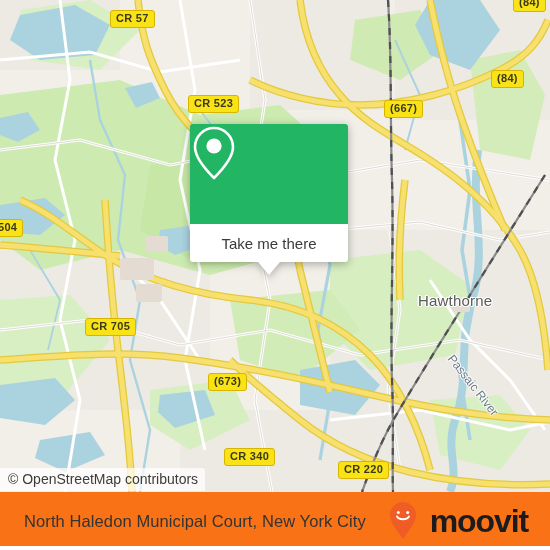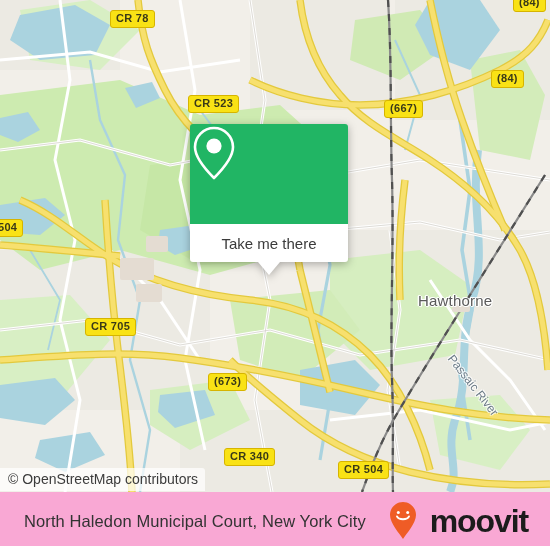--- a/index.html
+++ b/index.html
@@ -89,21 +89,21 @@
     font-size:14px;
     line-height:17px;
     padding:3px 7px 3px 8px;
     white-space:nowrap;
     border-radius:0 3px 0 0;
   }
 
   
   .footer{
     position:absolute;left:0;top:492px;width:550px;height:54px;
-    background:#f9a8d4;overflow:hidden;
+    background:#f97316;overflow:hidden;
   }
   .footer-inner{
     position:relative;
     height:58px;display:flex;align-items:center;justify-content:space-between;
     padding:0 22px 0 24px;box-sizing:border-box;
   }
   .footer-title{
     color:#333333;font-size:16.5px;white-space:nowrap;letter-spacing:.1px;
   }
   .brand{display:flex;align-items:center;gap:12px;}
@@ -223,30 +223,30 @@
 
       <g fill="#e4dcd2">
         <rect x="120" y="258" width="34" height="22" rx="2"></rect>
         <rect x="136" y="284" width="26" height="18" rx="2"></rect>
         <rect x="146" y="236" width="22" height="16" rx="2"></rect>
         <rect x="452" y="300" width="18" height="12" rx="2"></rect>
       </g>
     </svg>
 
     <div>
-      <span class="shield" style="left:110px;top:10px">CR 78</span>
+      <span class="shield" style="left:110px;top:10px">CR 57</span>
       <span class="shield" style="left:188px;top:95px">CR 523</span>
       <span class="shield" style="left:384px;top:100px">(667)</span>
       <span class="shield" style="left:491px;top:70px">(84)</span>
       <span class="shield" style="left:513px;top:-6px">(84)</span>
       <span class="shield" style="left:-8px;top:219px">504</span>
       <span class="shield" style="left:85px;top:318px">CR 705</span>
       <span class="shield" style="left:208px;top:373px">(673)</span>
       <span class="shield" style="left:224px;top:448px">CR 340</span>
-      <span class="shield" style="left:338px;top:461px">CR 504</span>
+      <span class="shield" style="left:338px;top:461px">CR 220</span>
     </div>
 
     <span class="place-label" style="left:418px;top:292px">Hawthorne</span>
 
     <span class="river-label" style="left:456px;top:352px;transform:rotate(52deg)">Passaic River</span>
 
     <div class="popup">
       <div class="popup-top">
         <svg width="48" height="58" viewBox="0 0 48 58">
           <path d="M24 4 C13.5 4 5 12.5 5 23 C5 33.5 18 48 24 54 C30 48 43 33.5 43 23 C43 12.5 34.5 4 24 4 Z" fill="none" stroke="#ffffff" stroke-width="2.6" stroke-linejoin="round"></path>

